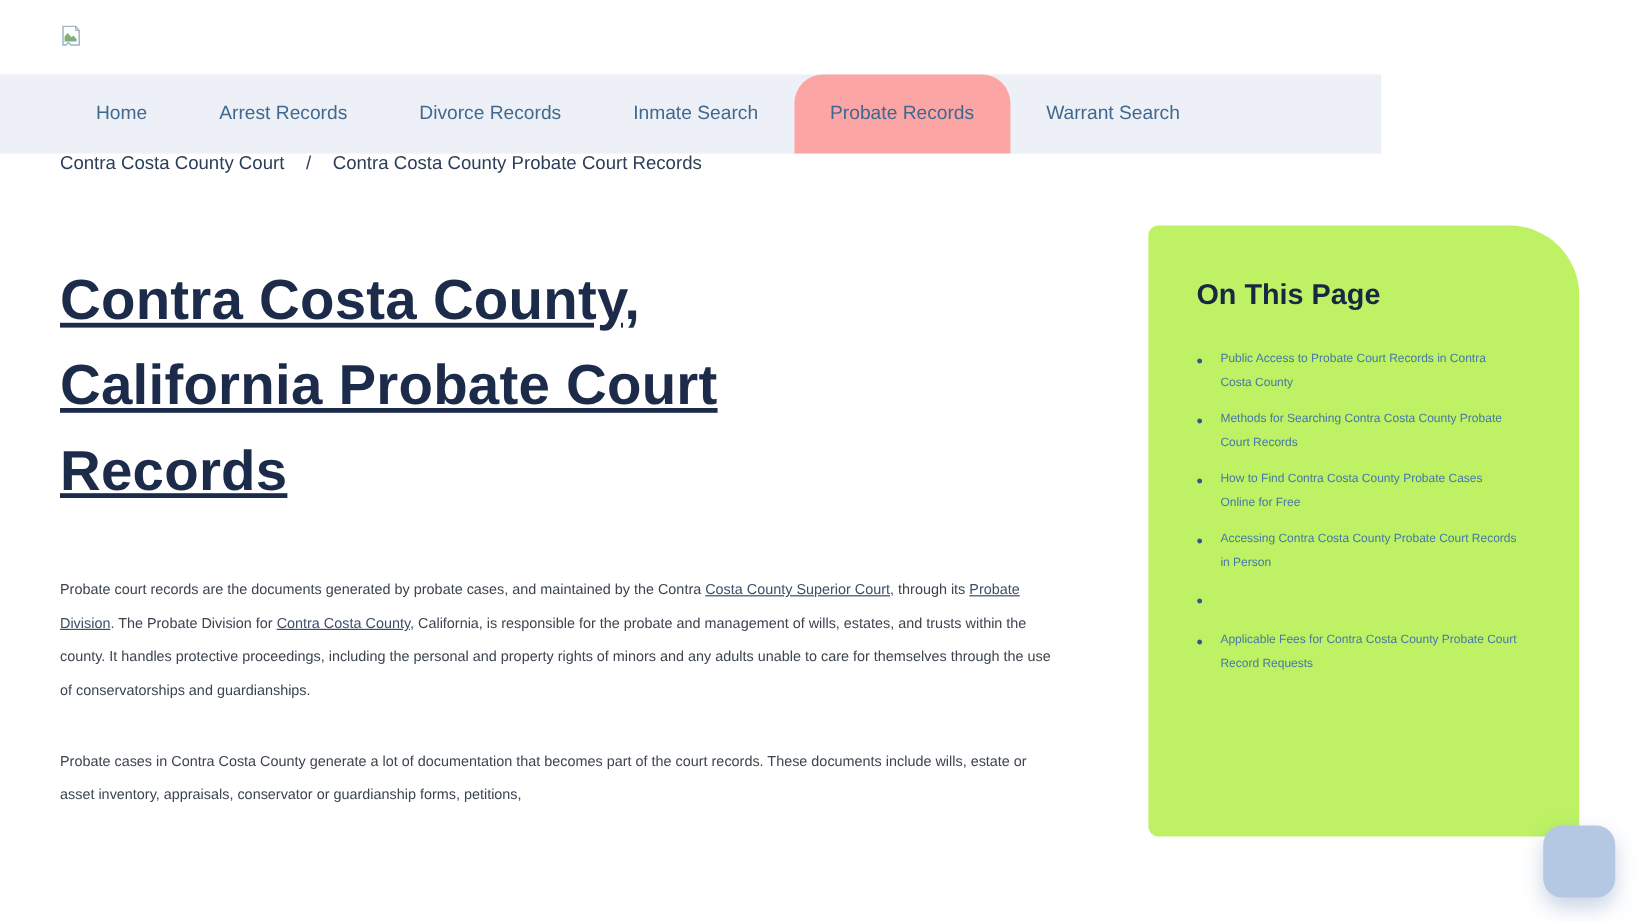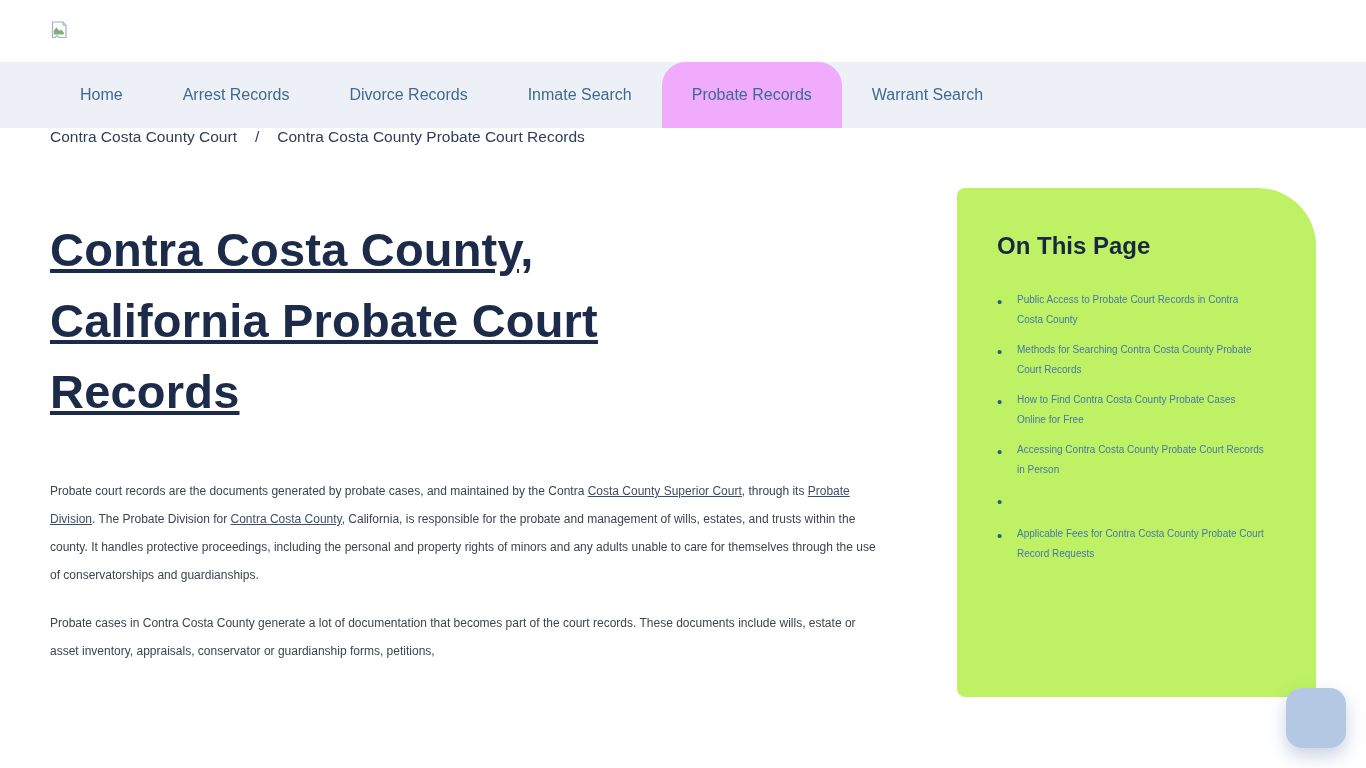--- a/index.html
+++ b/index.html
@@ -4,39 +4,39 @@
 <style>
   * { margin:0; padding:0; box-sizing:border-box; }
   html,body { width:1366px; height:768px; overflow:hidden; background:#ffffff;
               font-family:"Liberation Sans", sans-serif; position:relative; }
 
   
   .header { position:absolute; top:0; left:0; width:1366px; height:62px; background:#ffffff; }
   .logo-link { position:absolute; left:51px; top:21px; width:16px; height:18px; display:block; cursor:pointer; }
 
   
-  .nav-band { position:absolute; top:62px; left:0; width:1366px; height:66px;
+  .nav-band { position:absolute; top:62px; left:0; width:1151px; height:66px;
               background:#edf1f7; display:flex; align-items:stretch; padding-left:50px; }
   .nav-item { display:flex; align-items:center; padding:0 30px; font-size:16px;
               color:#41698f; cursor:pointer; white-space:nowrap; }
-  .nav-item.active { background:#f0abfc; border-radius:24px 24px 0 0; color:#3f6890; }
+  .nav-item.active { background:#fca5a5; border-radius:24px 24px 0 0; color:#3f6890; }
 
   
   .content { position:absolute; left:50px; top:128px; width:830px; }
 
   .breadcrumb { display:flex; align-items:center; gap:18px;
                 font-size:15.5px; color:#2d3e57; }
   .breadcrumb .crumb { cursor:pointer; }
   .breadcrumb .sep { color:#2d3e57; }
 
   h1.page-title { margin-top:68px; width:670px; font-size:47px; line-height:71px;
                   font-weight:bold; color:#1c2b4a; letter-spacing:0.2px;text-decoration:underline; }
 
   p.body-par { margin-top:50px; font-size:12px; line-height:28px; color:#3c4450; width:830px; }
-  p.body-par + p.body-par { margin-top:20px; }
+  p.body-par + p.body-par { margin-top:31px; }
   p.body-par a { color:#3e4e6a; text-decoration:underline; cursor:pointer; }
 
   
   .sidebar { position:absolute; left:957px; top:188px; width:359px; height:509px;
              background:#bef264; border-radius:8px 58px 8px 8px; padding:44px 38px 0 40px; }
   .sidebar-title { font-size:24px; font-weight:bold; color:#1a2742; }
   .toc-list { list-style:none; margin-top:30px; }
   .toc-list li { display:flex; margin-bottom:10px; }
   .toc-bullet { color:#2e5c88; font-size:15px; line-height:24px; width:20px; flex:0 0 20px; }
   .toc-link { color:#4678a8; font-size:10px; line-height:20px; max-width:250px;

